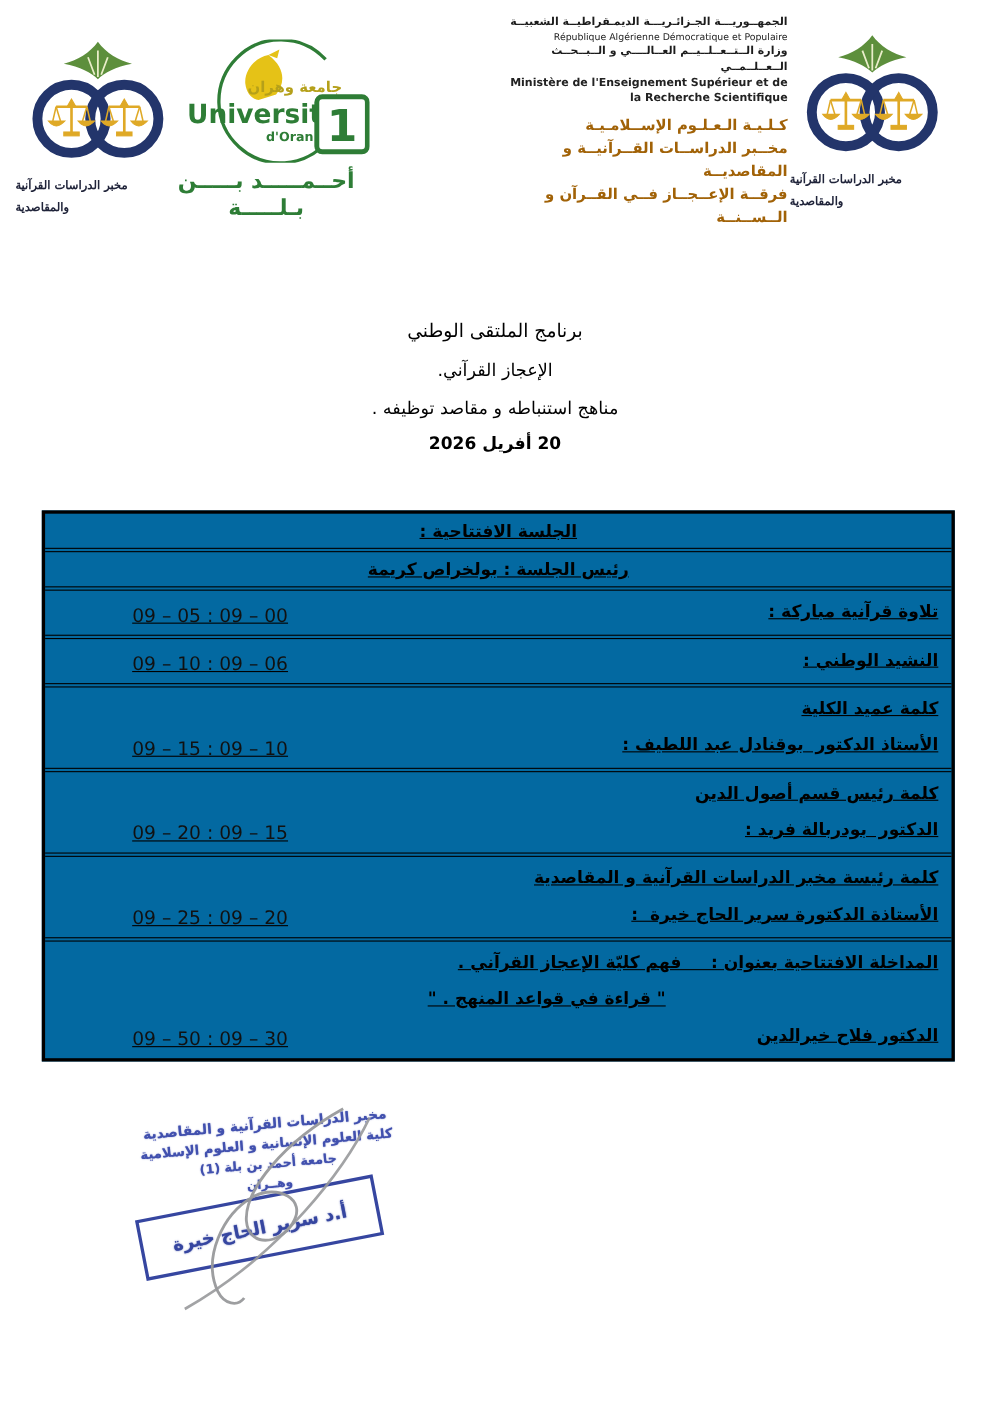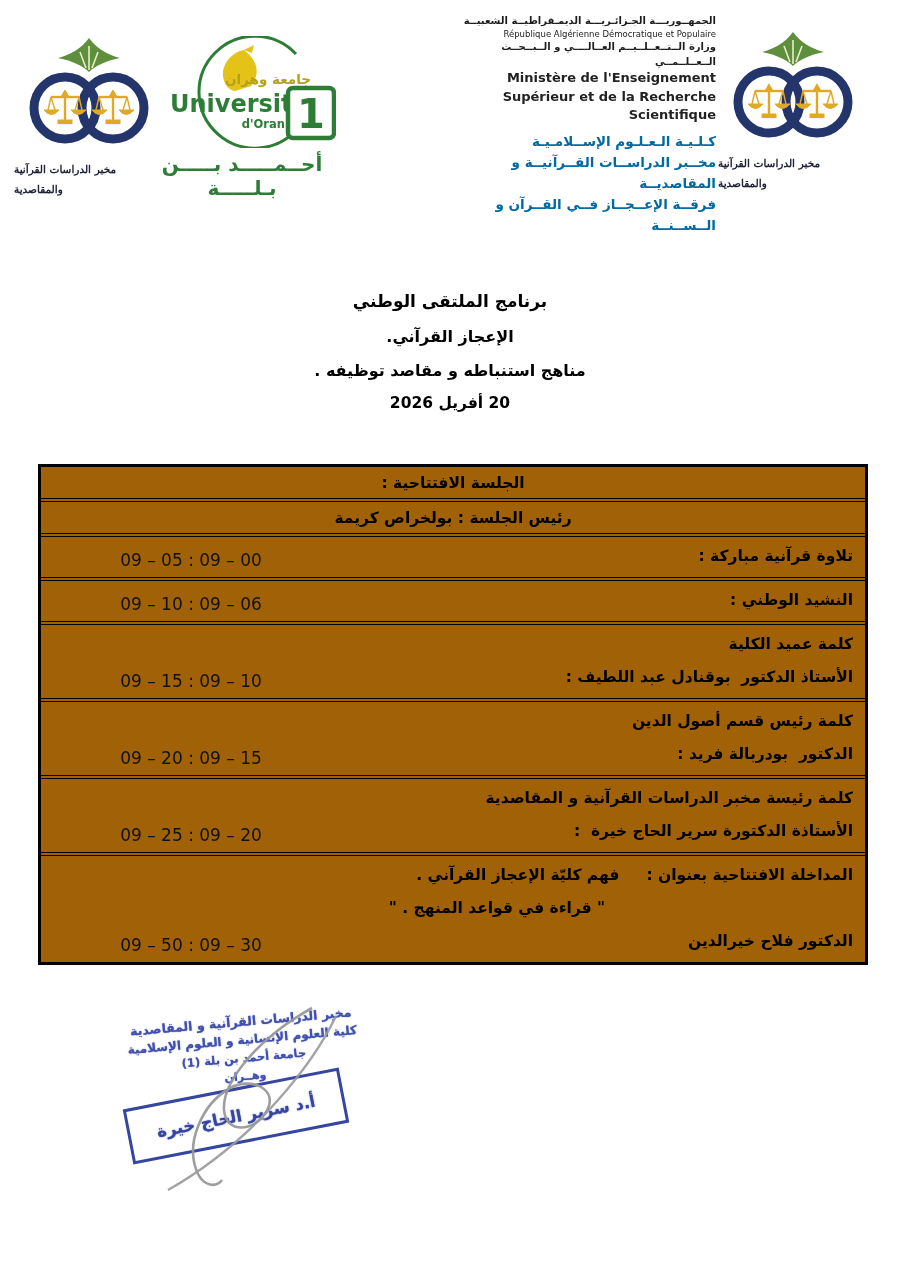--- a/index.html
+++ b/index.html
@@ -11,33 +11,33 @@
   .hdr-lab-logo.left{left:14px;top:36px;}
   .hdr-lab-logo.right{left:718px;top:30px;}
   .lab-caption{font-family:"DejaVu Serif",serif;font-weight:bold;font-size:10.5px;color:#20243a;line-height:1.9;margin-top:2px;}
 
   .univ-logo{position:absolute;left:148px;top:36px;width:188px;text-align:center;}
   .univ-founder{color:#2e7d36;font-weight:bold;font-size:20px;margin-top:0px;letter-spacing:1px;}
 
   .ministry{position:absolute;left:452px;top:14px;width:264px;text-align:right;direction:rtl;}
   .min-ar{font-size:10px;font-weight:bold;color:#1c1c1c;line-height:1.45;}
   .min-fr{direction:ltr;font-size:8.5px;color:#222;line-height:1.4;}
-  .min-fr.small{font-size:13px;font-weight:bold;}
-  .min-bold{margin-top:7px;font-size:13.5px;font-weight:bold;line-height:1.55;color:#0369a1;}
+  .min-fr.small{font-size:10px;font-weight:bold;}
+  .min-bold{margin-top:7px;font-size:13.5px;font-weight:bold;line-height:1.55;color:#a16207;}
 
   
   .title-block{position:absolute;left:0;top:291px;width:100%;text-align:center;direction:rtl;}
-  .title-line{font-weight:bold;}
+  .title-line{font-weight:normal;}
   .t1{font-size:17px;margin-bottom:16px;}
   .t2{font-size:16px;margin-bottom:15px;}
   .t3{font-size:16px;margin-bottom:14px;}
   .t-date{font-size:15.5px;font-weight:bold;}
 
   
-  .program-table{position:absolute;left:38px;top:464px;width:824px;border:3px solid #000;direction:rtl;background:#a16207;}
+  .program-table{position:absolute;left:38px;top:464px;width:824px;border:3px solid #000;direction:rtl;background:#0369a1;text-decoration:underline;}
   .session-row,.chair-row{text-align:center;font-weight:bold;font-size:15.5px;padding:7px 0 6px 0;border-bottom:4px double #000;}
   .prog-row{display:flex;border-bottom:4px double #000;}
   .prog-row:last-child{border-bottom:none;}
   .row-label{flex:1;padding:3px 12px 4px 0;font-weight:bold;font-size:15.5px;}
   .label-line{line-height:33px;white-space:pre-wrap;}
   .quote-line{padding-left:0;padding-right:200px;text-align:center;}
   .row-time{width:300px;font-size:17px;display:flex;align-items:flex-end;justify-content:center;
             padding-bottom:7px;direction:ltr;font-weight:500;color:#111;}
 
   

